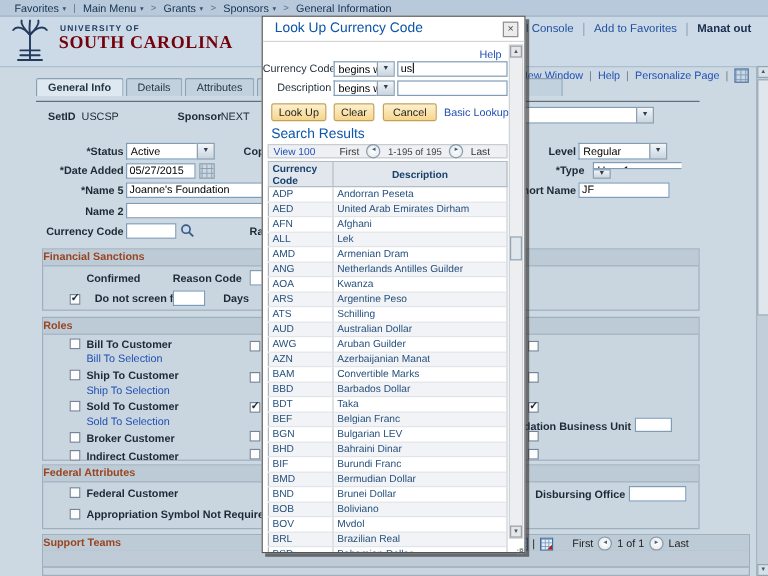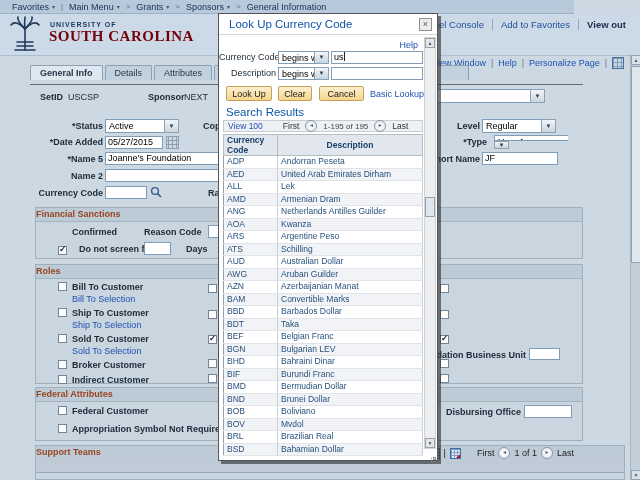--- a/index.html
+++ b/index.html
@@ -1,21 +1,21 @@
 <!DOCTYPE html>
 <html><head>
 <meta charset="utf-8">
 <style>
   html,body{margin:0;padding:0;}
   body{width:640px;height:480px;overflow:hidden;font-family:"Liberation Sans",sans-serif;}
   .page{position:relative;width:640px;height:480px;background:#ccd8e2;overflow:hidden;}
   .abs{position:absolute;}
 
   
-  .topbar{left:0;top:0;width:574px;height:14px;background:#b7c9db;border-bottom:1px solid #9cb1c5;
+  .topbar{left:0;top:0;width:640px;height:14px;background:#b7c9db;border-bottom:1px solid #9cb1c5;
           display:flex;align-items:center;padding-left:8px;box-sizing:border-box;font-size:9px;color:#16304f;}
   .bc-item{display:inline-flex;align-items:center;margin:0 4px;white-space:nowrap;cursor:pointer;}
   .bc-arrow{display:none;font-size:6px;margin-left:3px;color:#3c5470;}
   .bc-arrow.on{display:inline;}
   .bc-arrow.on::after{content:"▾";}
   .bc-sep{color:#5a7188;font-size:8px;margin:0 2px;}
 
   
   .banner{left:0;top:14px;width:640px;height:41px;background:#ccdae7;border-bottom:1px solid #aabfd0;}
   .emblem{left:8px;top:16px;width:34px;height:36px;}
@@ -172,21 +172,21 @@
     <path class="st" d="M17 13 C13 9,9 4,10 1"></path>
     <path class="st" d="M17 13 C21 9,25 4,24 1"></path>
     <path class="st" d="M17 12 C16 7,17 3,17 1"></path>
     <path class="st" d="M7 34 h20 M9 30 h16 M9 26 h16"></path>
   </svg>
   <div class="abs univ1">UNIVERSITY OF</div>
   <div class="abs univ2">SOUTH CAROLINA</div>
   <div class="abs hdr-links">
     <span class="hdr-link">Channel Console</span>
     <span class="hdr-link">Add to Favorites</span>
-    <span class="signout">View out</span>
+    <span class="signout">Manat out</span>
   </div>
 
   <div class="abs pagebar">
     <span class="plink">New Window</span>
       <span class="psep">|</span>
     <span class="plink">Help</span>
       <span class="psep">|</span>
     <span class="plink">Personalize Page</span>
       <span class="psep">|</span>
     <span class="grid-ico"></span>
@@ -419,20 +419,24 @@
             <tr>
               <td>ADP</td>
               <td>Andorran Peseta</td>
             </tr>
 
             <tr>
               <td>AED</td>
               <td>United Arab Emirates Dirham</td>
             </tr>
 
+            <tr>
+              <td>AFN</td>
+              <td>Afghani</td>
+            </tr>
 
             <tr>
               <td>ALL</td>
               <td>Lek</td>
             </tr>
 
             <tr>
               <td>AMD</td>
               <td>Armenian Dram</td>
             </tr>

